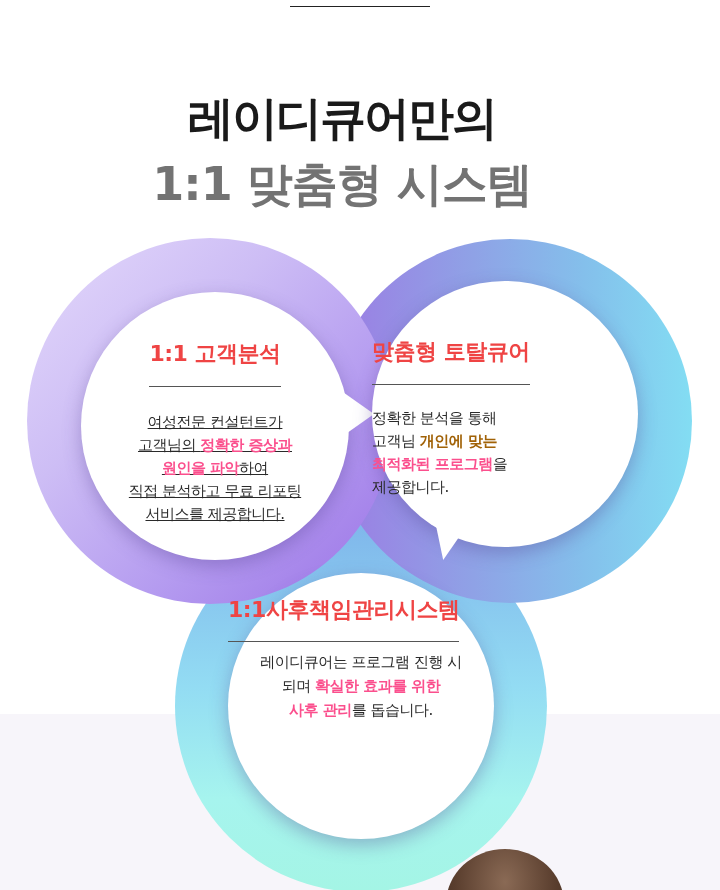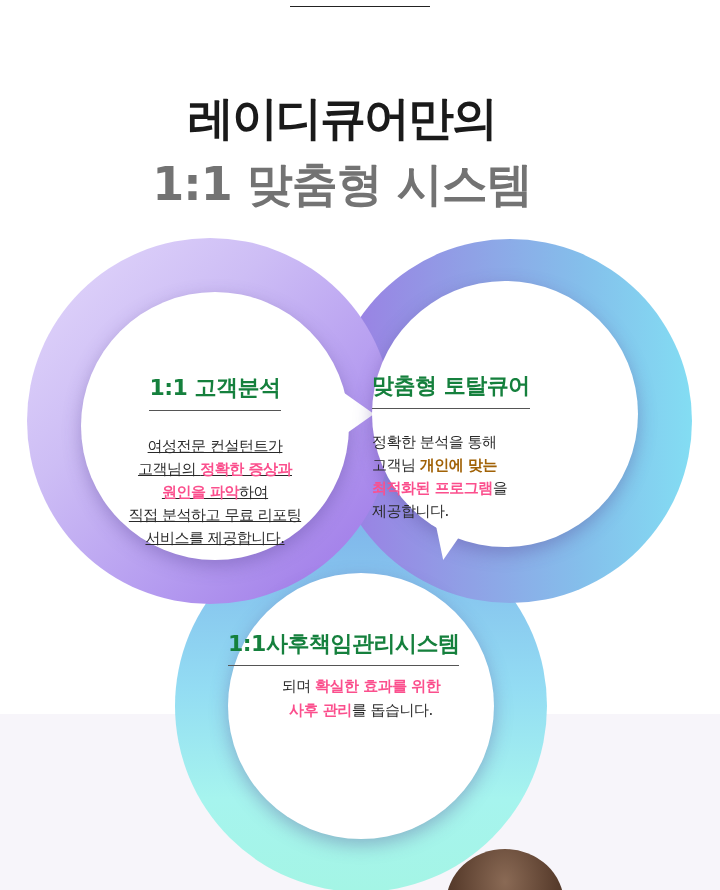--- a/index.html
+++ b/index.html
@@ -35,22 +35,22 @@
     }
     .bubble-left { left: 81px; top: 292px; width: 268px; height: 268px; }
     .bubble-right { left: 372px; top: 281px; width: 266px; height: 266px; }
     .bubble-bottom { left: 228px; top: 573px; width: 266px; height: 266px; }
 
     .tail { position: absolute; width: 0; height: 0; }
     .tail-left { left: 340px; top: 390px; border-top: 24px solid transparent; border-bottom: 24px solid transparent; border-left: 34px solid #fff; }
     .tail-right { left: 432px; top: 520px; border-left: 14px solid transparent; border-right: 22px solid transparent; border-top: 40px solid #fff; transform: skewX(-8deg); }
 
     .card-title {
-      display: inline-block; font-size: 22px; font-weight: bold; color: #15803d;
-      border-bottom: 1.5px solid #555; padding-bottom: 8px; letter-spacing: -0.5px; line-height: 28px; margin-top: 34px;
+      display: inline-block; font-size: 22px; font-weight: bold; color: #ef4444;
+      border-bottom: 1.5px solid #555; padding-bottom: 18px; letter-spacing: -0.5px; line-height: 28px;
     }
     .card-body { font-size: 15px; line-height: 23px; color: #2a2a2a; letter-spacing: -0.5px; }
     .pink { color: #fb4f8d; font-weight: bold; }
     .strong { color: #a16207; font-weight: bold; }
 
     .content-left { position: absolute; left: 81px; top: 340px; width: 268px; text-align: center; }
     .content-left .card-body { margin-top: 24px; text-decoration: underline; }
 
     .content-right { position: absolute; left: 372px; top: 338px; width: 266px; }
     .content-right .card-body { margin-top: 22px; }
@@ -108,18 +108,19 @@
     </div>
 </div>
 
 <div class="content-bottom">
   <div class="title-stack">
     <div class="card-title">1:1</div>
     <div class="card-title">사후책임관리</div>
     <div class="card-title">시스템</div>
   </div>
   <div class="card-body">
+      <div><span>레이디큐어는 프로그램 진행 시</span></div>
       <div><span>되며 </span><span class="pink">확실한 효과를 위한</span></div>
       <div><span class="pink">사후 관리</span><span>를 돕습니다.</span></div>
     </div>
 </div>
 
 <div class="person-head"></div>
 
 </body></html>

